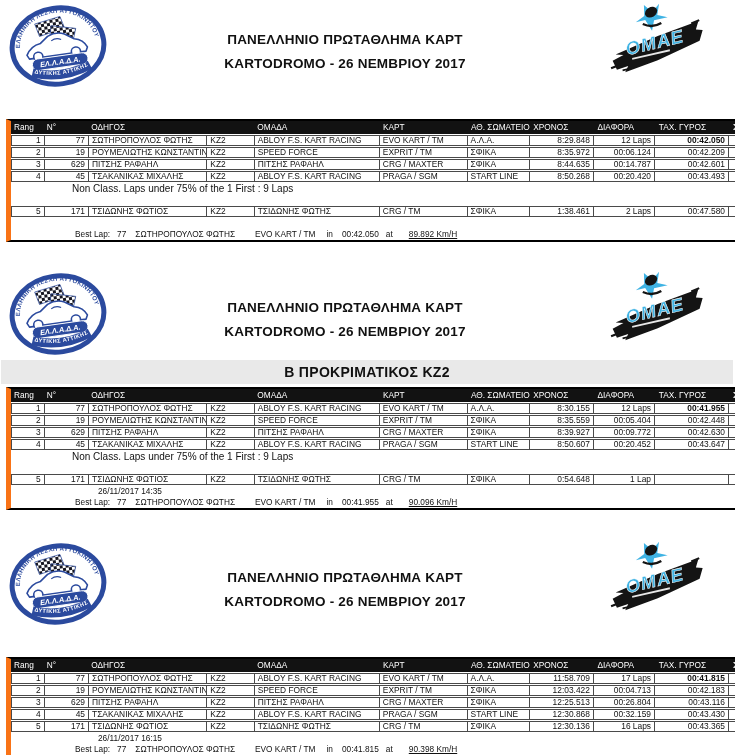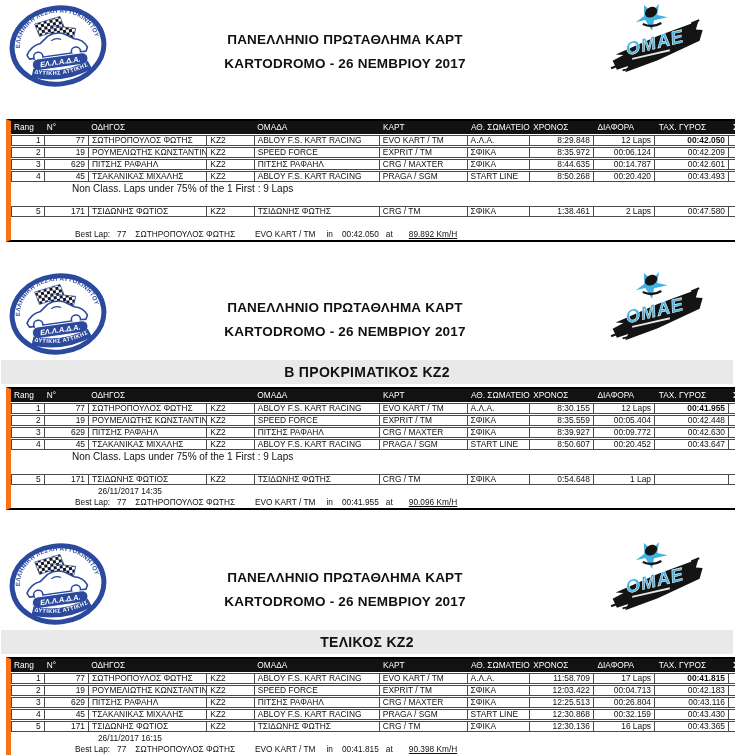--- a/index.html
+++ b/index.html
@@ -344,23 +344,20 @@
     <div class="logo-club"><svg viewBox="0 0 100 84">
           <use href="#club-logo-sym"></use>
         </svg></div>
     <div class="titles">
       <div class="t1">ΠΑΝΕΛΛΗΝΙΟ ΠΡΩΤΑΘΛΗΜΑ ΚΑΡΤ</div>
       <div class="t2">KARTODROMO - 26 ΝΕΜΒΡΙΟΥ 2017</div>
     </div>
     <div class="logo-omae"><svg viewBox="0 0 96 80">
           <use href="#omae-logo-sym"></use>
         </svg></div>
-    <div class="band">
-        <span>ΤΕΛΙΚΟΣ ΚΖ2</span>
-      </div>
     <div class="tablebox">
       <div class="thead">
         <div class="c c0">Rang</div>
         <div class="c c1">N°</div>
         <div class="c c2">ΟΔΗΓΟΣ</div>
         <div class="c c3"></div>
         <div class="c c4">ΟΜΑΔΑ</div>
         <div class="c c5">ΚΑΡΤ</div>
         <div class="c c6">ΑΘ. ΣΩΜΑΤΕΙΟ</div>
         <div class="c c7">ΧΡΟΝΟΣ</div>

